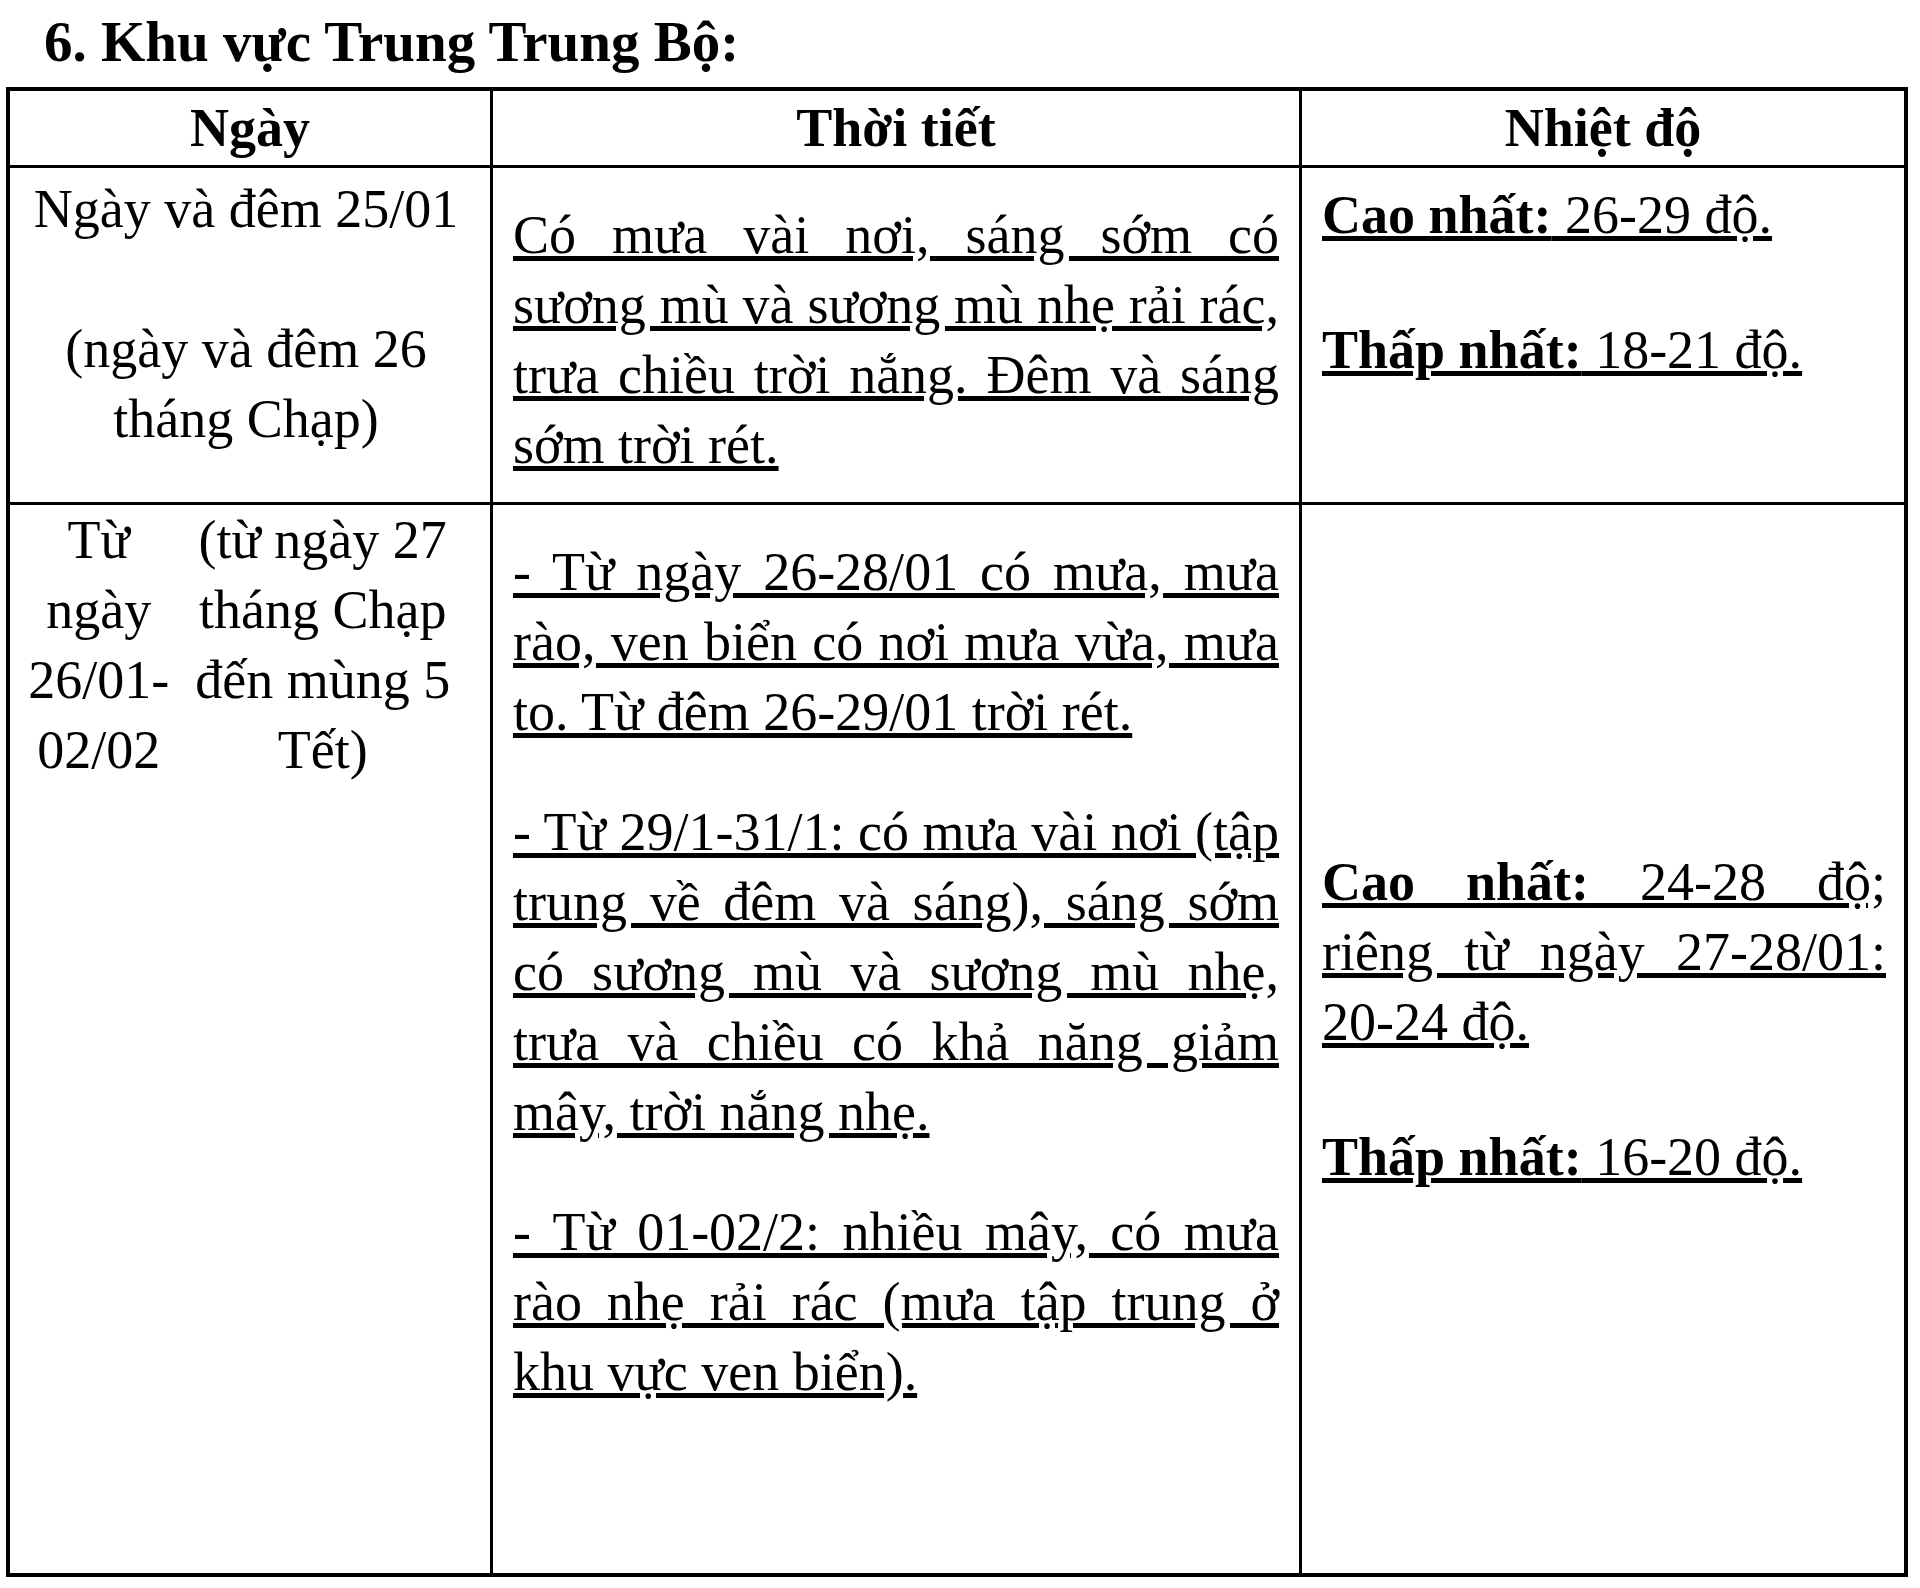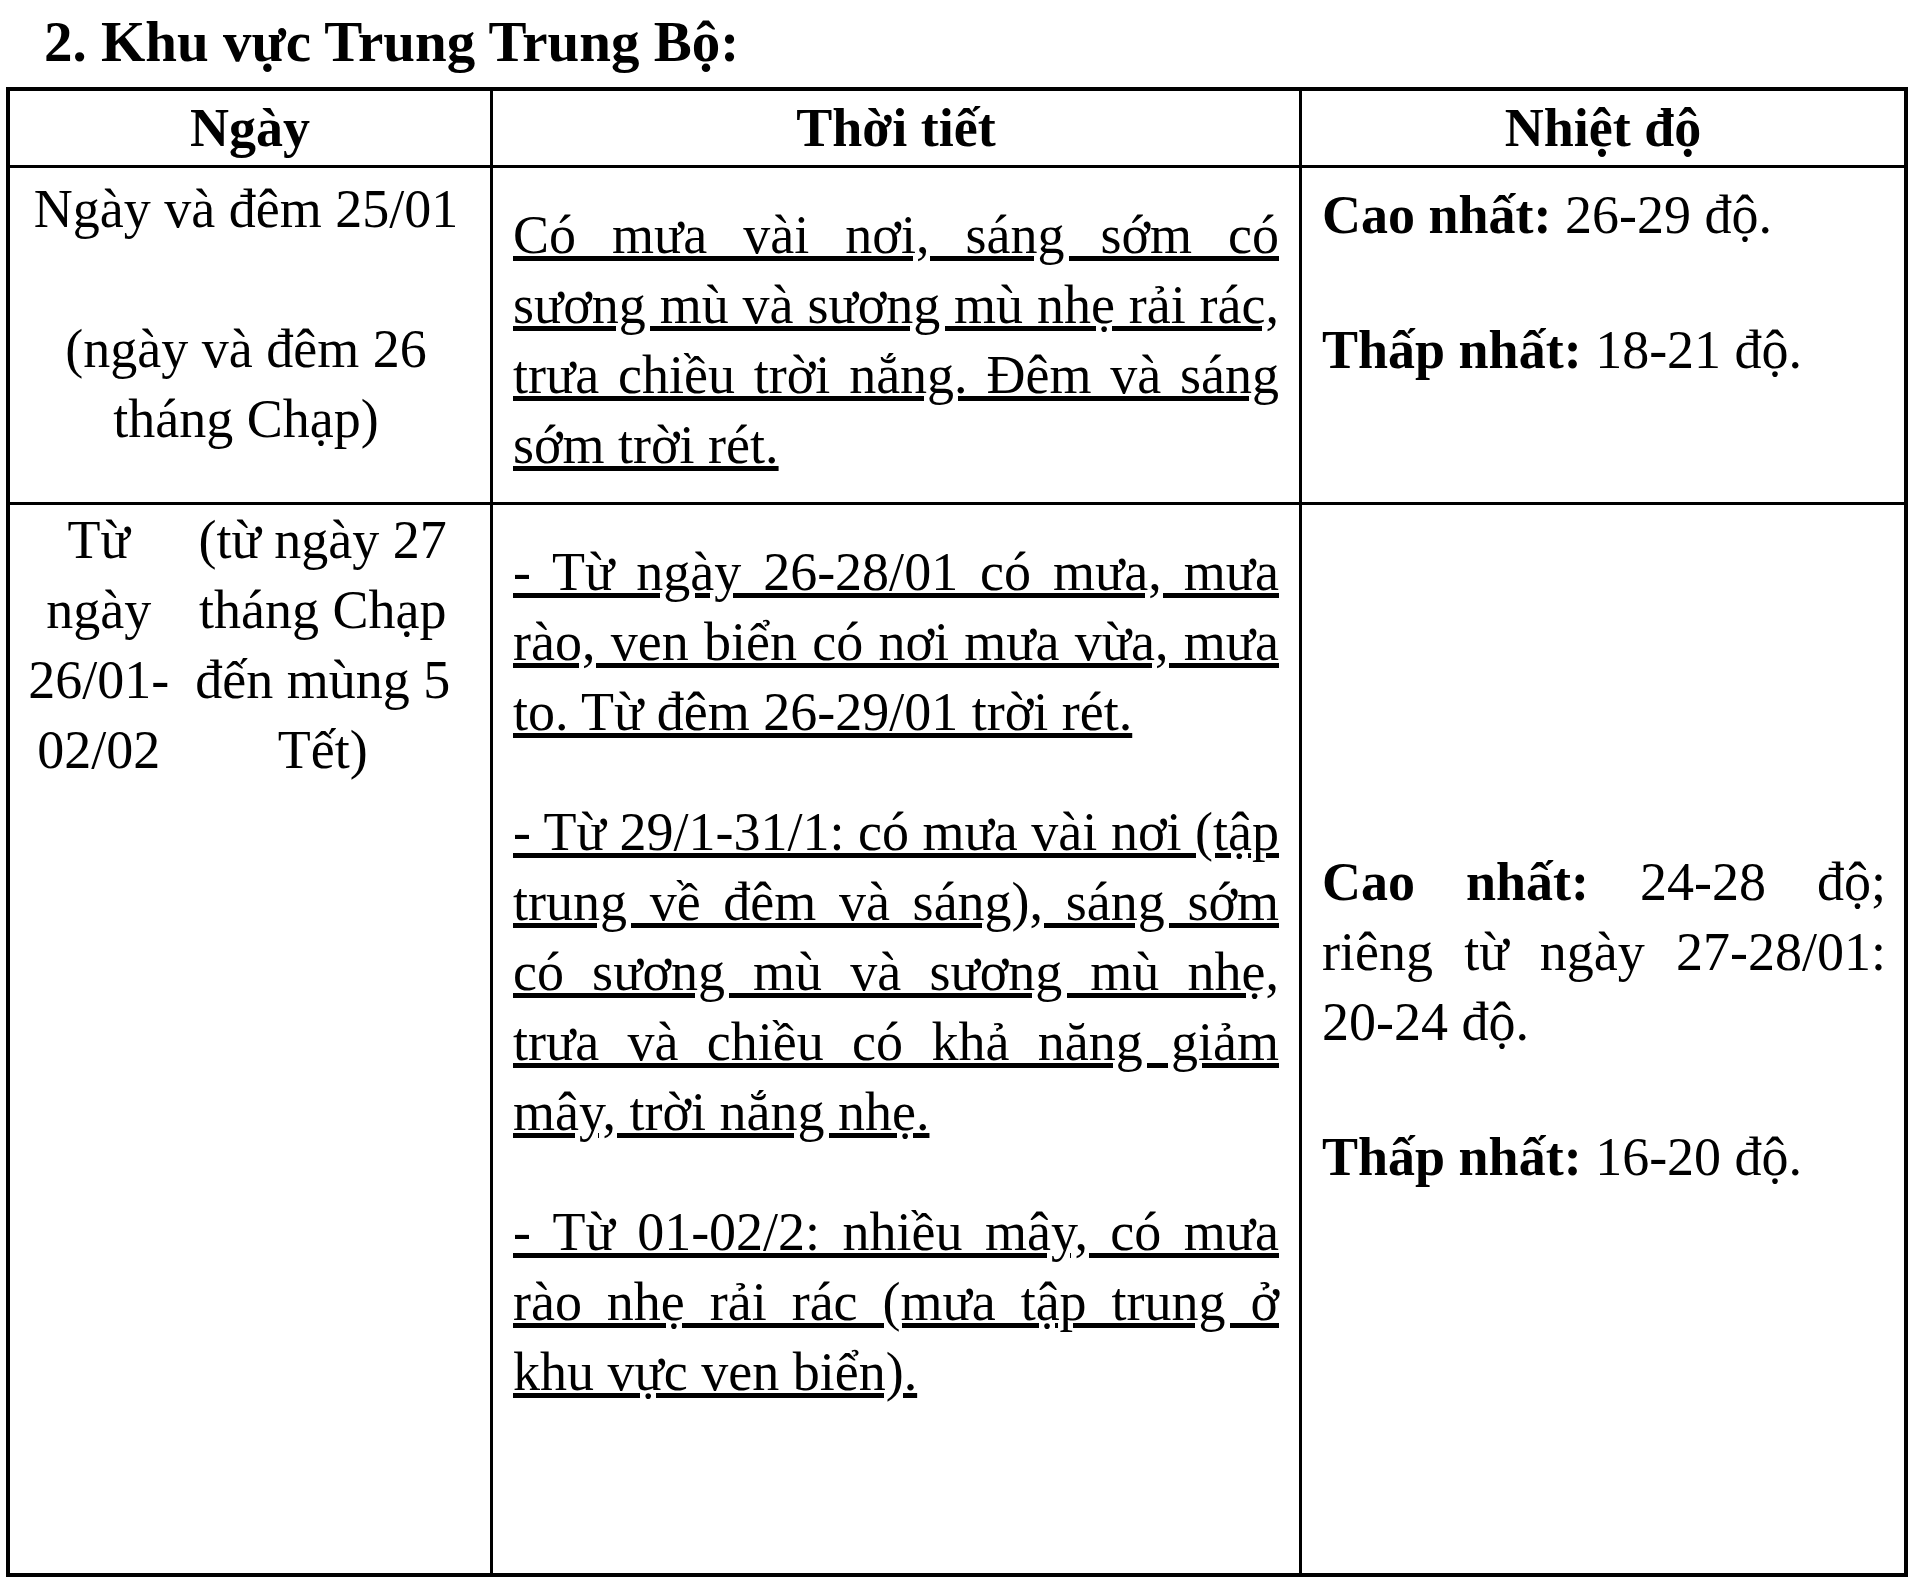--- a/index.html
+++ b/index.html
@@ -65,40 +65,41 @@
     padding-bottom: 6px;
   }
   .weather-cell {
     text-align: justify;
     padding: 32px 20px 0 20px;
     text-decoration: underline;
   }
   .temp-cell {
     text-align: justify;
     padding: 12px 18px 8px 20px;
+    text-decoration: underline;
   }
   .temp-cell.v-center {
     display: flex;
     flex-direction: column;
     justify-content: center;
     padding-top: 0;
     padding-bottom: 40px;
   }
   .cell p { margin: 0; }
   .b { font-weight: bold; }
   .sp-50 { height: 50px; }
   .sp-65 { height: 65px; }
   .sp-70 { height: 70px; }
 </style>
 </head>
 <body>
 
 <div class="page">
 
-  <div class="doc-title">2. Khu vực Trung Trung Bộ:</div>
+  <div class="doc-title">6. Khu vực Trung Trung Bộ:</div>
 
   <div class="tbl">
 
     <div class="cell th">
       <span>Ngày</span>
     </div>
     <div class="cell th">
       <span>Thời tiết</span>
     </div>
     <div class="cell th">

